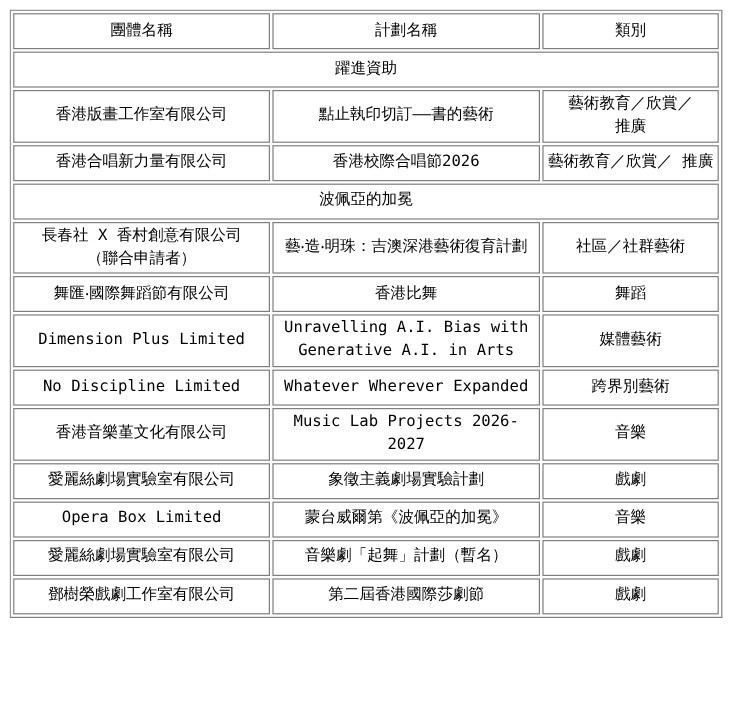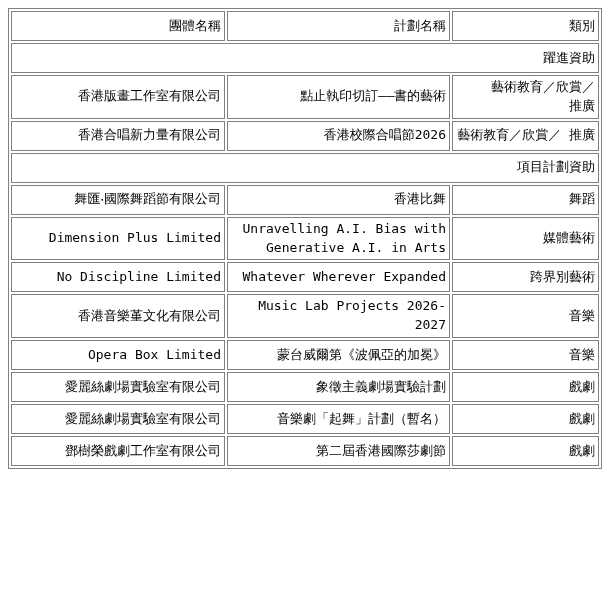--- a/index.html
+++ b/index.html
@@ -15,21 +15,21 @@
     border: 1px solid #7f7f7f;
     width: 594px;
     table-layout: fixed;
   }
   col.c1 { width: 214px; }
   col.c2 { width: 223px; }
   col.c3 { width: 147px; }
   th, td {
     border: 1px solid #7f7f7f;
     padding: 2px 3px;
-    text-align: right;
+    text-align: center;
     vertical-align: middle;
     font-weight: normal;
     white-space: pre-line;
     overflow-wrap: break-word;
     line-height: 1.45;
   }
   tr.single th, tr.single td { height: 24px; }
   td.section-cell { height: 24px; }
 </style>
 </head>
@@ -57,21 +57,27 @@
         <td>點止執印切訂——書的藝術</td>
         <td>藝術教育／欣賞／
 推廣</td>
       </tr>
       <tr class="single">
         <td>香港合唱新力量有限公司</td>
         <td>香港校際合唱節2026</td>
         <td>藝術教育／欣賞／ 推廣</td>
       </tr>
       <tr>
-        <td colspan="3" class="section-cell">項目計劃資助</td>
+        <td colspan="3" class="section-cell">波佩亞的加冕</td>
+      </tr>
+      <tr>
+        <td>長春社 X 香村創意有限公司
+（聯合申請者）</td>
+        <td>藝‧造‧明珠：吉澳深港藝術復育計劃</td>
+        <td>社區／社群藝術</td>
       </tr>
       <tr class="single">
         <td>舞匯‧國際舞蹈節有限公司</td>
         <td>香港比舞</td>
         <td>舞蹈</td>
       </tr>
       <tr>
         <td>Dimension Plus Limited</td>
         <td>Unravelling A.I. Bias with
 Generative A.I. in Arts</td>
@@ -81,28 +87,28 @@
         <td>No Discipline Limited</td>
         <td>Whatever Wherever Expanded</td>
         <td>跨界別藝術</td>
       </tr>
       <tr class="single">
         <td>香港音樂堇文化有限公司</td>
         <td>Music Lab Projects 2026-2027</td>
         <td>音樂</td>
       </tr>
       <tr class="single">
+        <td>愛麗絲劇場實驗室有限公司</td>
+        <td>象徵主義劇場實驗計劃</td>
+        <td>戲劇</td>
+      </tr>
+      <tr class="single">
         <td>Opera Box Limited</td>
         <td>蒙台威爾第《波佩亞的加冕》</td>
         <td>音樂</td>
-      </tr>
-      <tr class="single">
-        <td>愛麗絲劇場實驗室有限公司</td>
-        <td>象徵主義劇場實驗計劃</td>
-        <td>戲劇</td>
       </tr>
       <tr class="single">
         <td>愛麗絲劇場實驗室有限公司</td>
         <td>音樂劇「起舞」計劃（暫名）</td>
         <td>戲劇</td>
       </tr>
       <tr class="single">
         <td>鄧樹榮戲劇工作室有限公司</td>
         <td>第二屆香港國際莎劇節</td>
         <td>戲劇</td>

